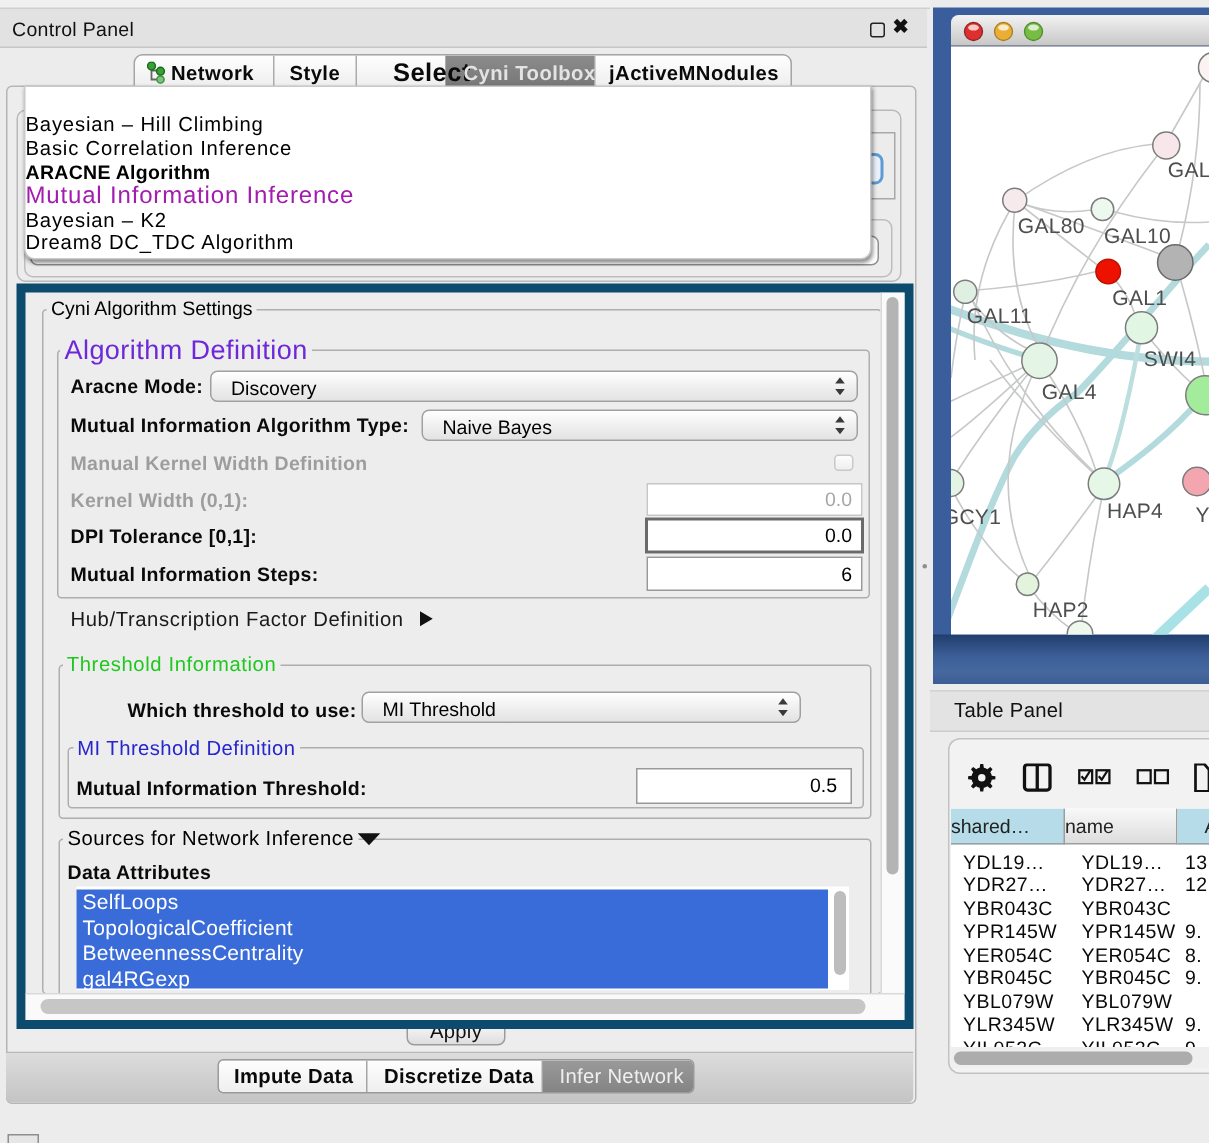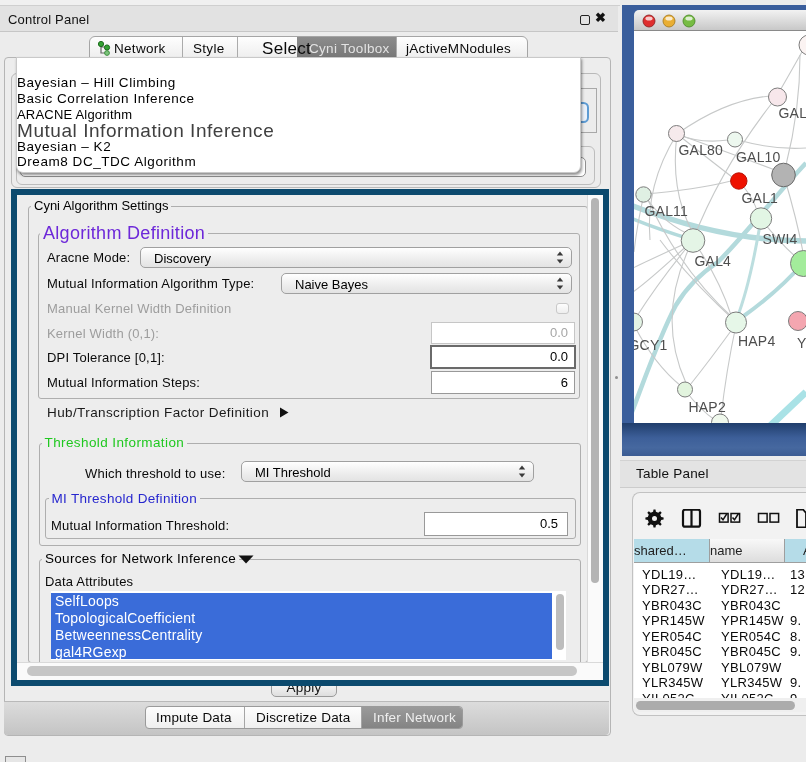--- a/index.html
+++ b/index.html
@@ -1,19 +1,19 @@
 <!DOCTYPE html>
 <html><head>
 <meta charset="utf-8">
 <style>
 html,body{margin:0;padding:0}
 body{width:806px;height:762px;position:relative;overflow:hidden;background:#ECECEC;font-family:"Liberation Sans",sans-serif;-webkit-font-smoothing:antialiased}
 .a{position:absolute}
 .txt{position:absolute;font-size:13px;color:#0A0A0A;white-space:nowrap;line-height:13px;letter-spacing:0.2px}
-.bl{font-weight:normal}
+.bl{font-weight:bold}
 .gbox{position:absolute;border:1px solid #AEAEAE;border-radius:3px}
 .glabel{position:absolute;background:#EDEDED;padding:0 3px;font-size:13px;line-height:14px;white-space:nowrap}
 .combo{position:absolute;border:1px solid #A0A0A0;border-radius:5px;background:linear-gradient(#FFFFFF,#EDEDED 60%,#E3E3E3)}
 .combo .ct{position:absolute;left:13px;top:3px;font-size:13px;color:#000;white-space:nowrap}
 .field{position:absolute;background:#FFF;border:1px solid #999;font-size:13px;color:#000;text-align:right;padding-right:6px}
 .thumbv{position:absolute;background:#B4B4B4;border-radius:5px}
 </style>
 </head>
 <body>
 
@@ -137,21 +137,21 @@
  <div class="thumbv" style="left:573.5px;top:3px;width:8px;height:385px"></div>
 
  <div class="a" style="left:0;top:467px;width:586px;height:18px;background:#FAFAFA;border-top:1px solid #D9D9D9"></div>
  <div class="thumbv" style="left:10px;top:470.5px;width:550px;height:10px;background:#C6C6C6"></div>
 </div>
 
 <div class="a" style="left:16px;top:57px;width:563px;height:114px;background:#FFF;border:1px solid #C9C9C9;box-shadow:1px 2px 3px rgba(0,0,0,0.45);border-radius:0 0 7px 7px">
   <div class="txt" style="left:0;top:18px;color:#000;font-size:13.5px;letter-spacing:0.55px">Bayesian – Hill Climbing</div>
   <div class="txt" style="left:0;top:34px;color:#000;font-size:13.5px;letter-spacing:0.55px">Basic Correlation Inference</div>
   <div class="txt bl" style="left:0;top:49.5px;color:#000">ARACNE Algorithm</div>
-  <div class="txt" style="left:0;top:65.5px;color:#404040;font-size:19px;letter-spacing:0.55px">Mutual Information Inference</div>
+  <div class="txt" style="left:0;top:65.5px;color:#a21caf;font-size:16px;letter-spacing:0.55px">Mutual Information Inference</div>
   <div class="txt" style="left:0;top:81.5px;color:#000;font-size:13.5px;letter-spacing:0.55px">Bayesian – K2</div>
   <div class="txt" style="left:0;top:97px;color:#000;font-size:13.5px;letter-spacing:0.55px">Dream8 DC_TDC Algorithm</div>
 </div>
 
 <div class="a" style="left:622px;top:4.5px;width:184px;height:451.5px;background:#3A5E9C"></div>
 <div class="a" style="left:634px;top:10px;width:172px;height:20px;background:linear-gradient(#F2F2F2,#C8C8C8);border-radius:5px 0 0 0;border-bottom:1px solid #8A8A8A"></div>
 <svg class="a" style="left:640px;top:14px" width="60" height="14" viewBox="0 0 60 14">
   <circle cx="9" cy="7" r="6" fill="#DF2E2E" stroke="#8F2426" stroke-width="0.9"></circle>
   <circle cx="29" cy="7" r="6" fill="#E9AE33" stroke="#A87E22" stroke-width="0.9"></circle>
   <circle cx="49" cy="7" r="6" fill="#77BC43" stroke="#4F8C2D" stroke-width="0.9"></circle>

